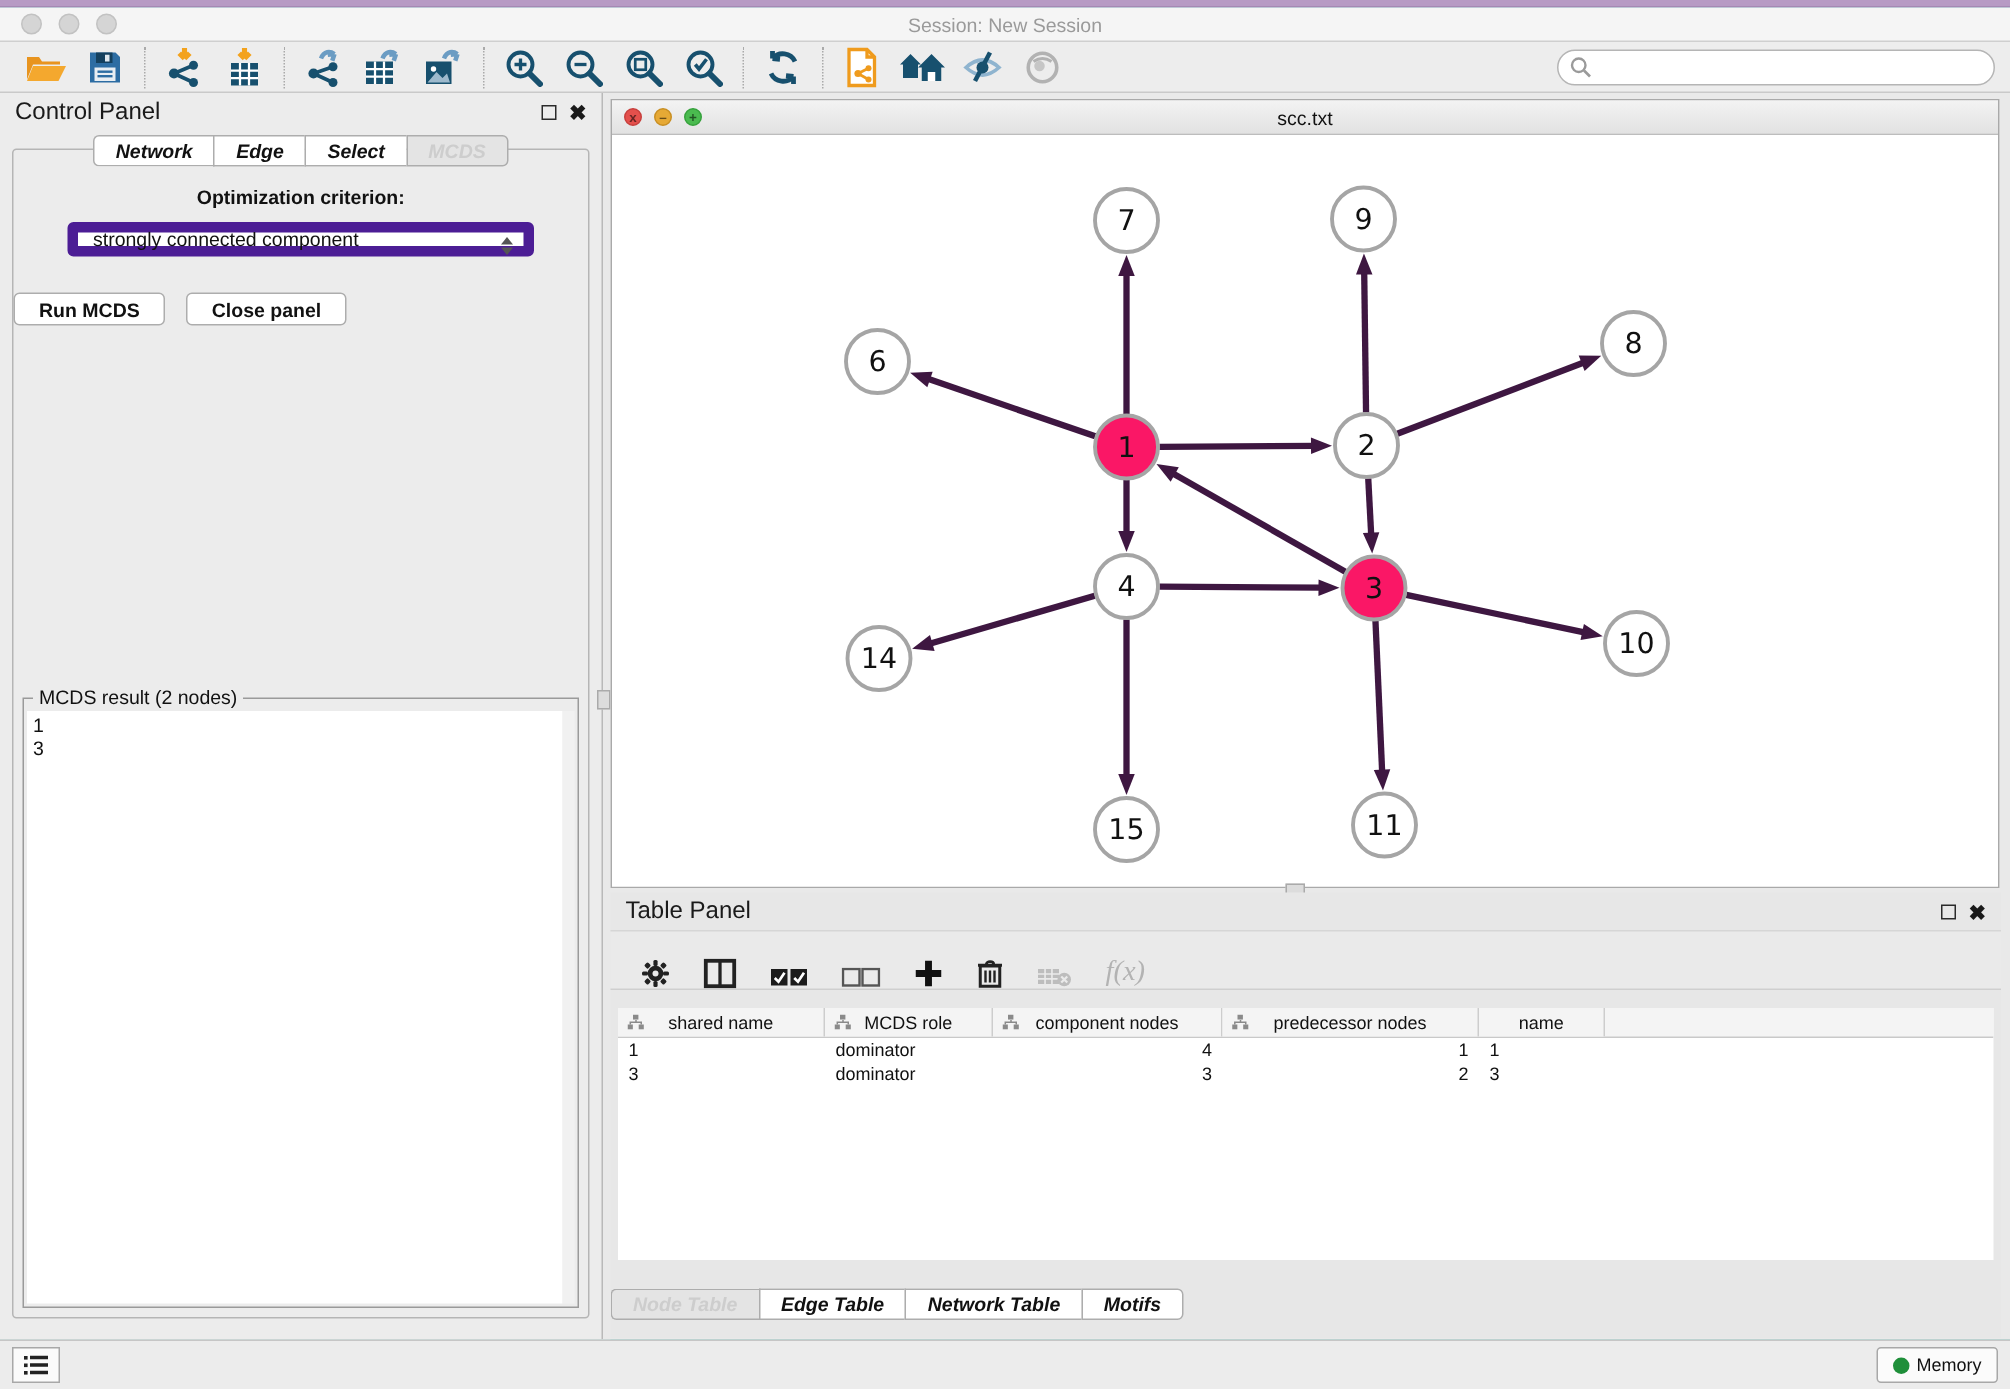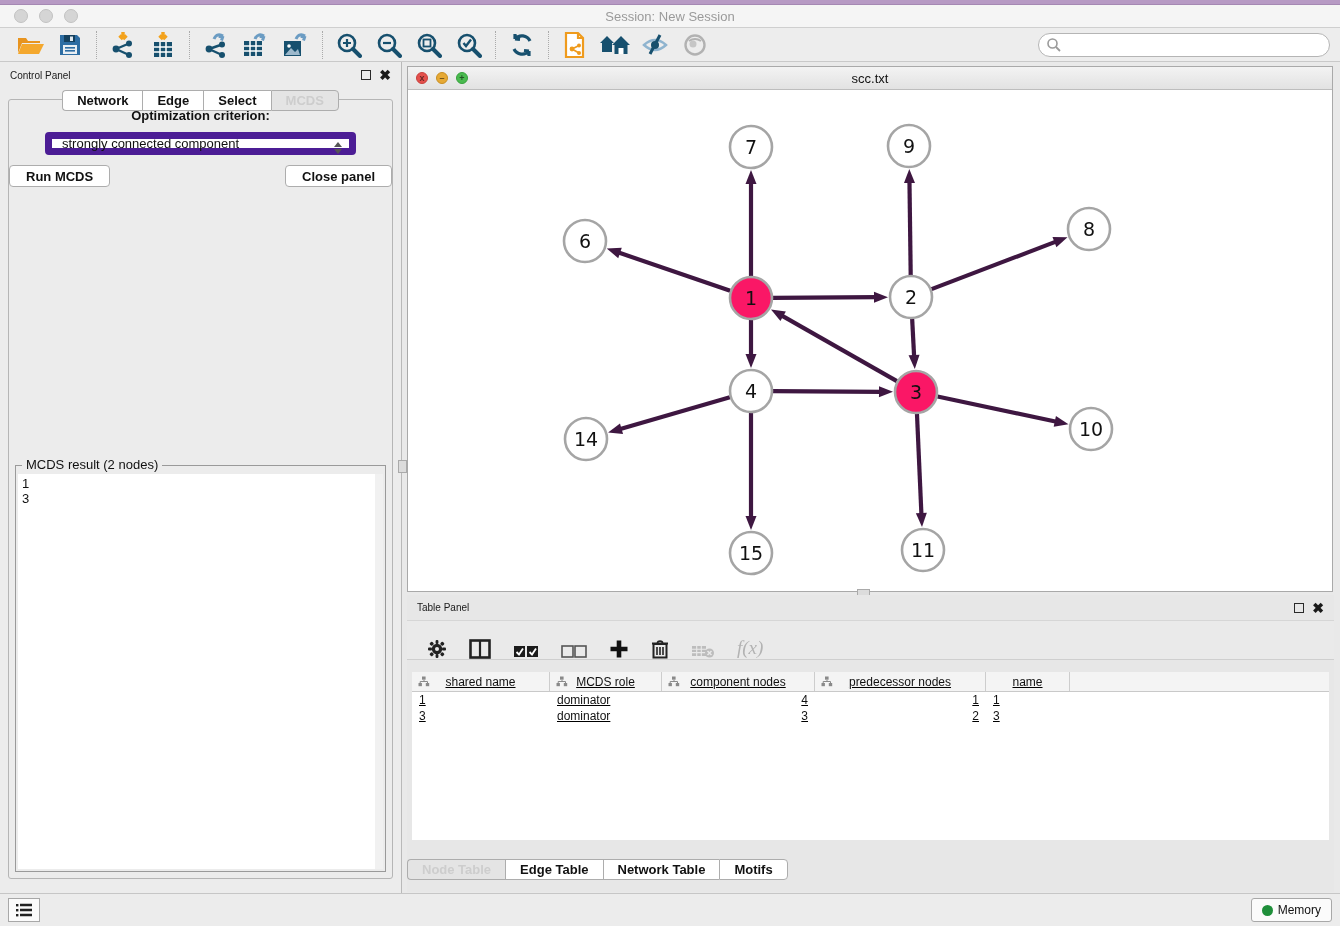--- a/index.html
+++ b/index.html
@@ -20,37 +20,37 @@
   .search-wrap { margin-left:auto; position:relative; width:292px; height:24px; flex:0 0 auto; }
   .search-wrap input { width:100%; height:100%; border:1px solid #b5b5b5; border-radius:12px; background:#fff; padding:0 8px 0 28px; font-size:13px; outline:none; color:#333; font-family:"Liberation Sans",sans-serif; }
   .search-icon-svg { position:absolute; left:8px; top:4px; }
 
   
   .main { position:absolute; left:0; top:62px; width:1340px; height:831px; background:#e9e9e9; }
 
   
   .control-panel { position:absolute; left:0; top:0; width:401px; height:100%; background:#ececec; }
   .cp-header { height:26px; display:flex; align-items:center; padding:0 10px; }
-  .panel-title { font-size:10px; color:#1a1a1a; }
+  .panel-title { font-size:16px; color:#1a1a1a; }
   .panel-header-icons { margin-left:auto; display:flex; gap:8px; align-items:center; }
   .float-box { width:10px; height:10px; border:1.5px solid #2a2a2a; background:transparent; cursor:pointer; }
   .close-x { font-size:14px; font-weight:bold; color:#1a1a1a; line-height:10px; cursor:pointer; }
   .cp-tabs { display:flex; justify-content:center; margin-top:2px; position:relative; z-index:2; }
-  .seg-btn { height:21px; padding:0 14px; background:#fff; border:1px solid #adadad; border-right:none; font-size:13px; font-weight:bold; color:#111; display:flex; align-items:center; cursor:pointer; font-family:"Liberation Sans",sans-serif; }
+  .seg-btn { height:21px; padding:0 14px; background:#fff; border:1px solid #adadad; border-right:none; font-size:13px; font-weight:bold; color:#111; display:flex; align-items:center; cursor:pointer; font-family:"Liberation Sans",sans-serif;font-style:italic; }
   .seg-btn:first-child { border-radius:4px 0 0 4px; }
   .seg-btn:last-child { border-radius:0 4px 4px 0; border-right:1px solid #adadad; }
   .seg-btn.selected { background:#e4e4e4; color:#cdcdcd; cursor:default; }
   .cp-body { position:absolute; left:8px; right:8px; top:37px; bottom:14px; border:1px solid #b5b5b5; border-radius:3px; background:#ececec; }
-  .opt-label { text-align:center; margin-top:8px; font-size:13px; font-weight:bold; color:#111; }
+  .opt-label { text-align:center; margin-top:24px; font-size:13px; font-weight:bold; color:#111; }
   .dropdown { position:relative; margin:9px 36px 0 36px; height:23px; background:#fff; border:7px solid #4c1d95; border-radius:4px; display:flex; align-items:center; padding:0 22px 0 10px; font-size:13px; color:#111; cursor:pointer; }
   .dd-stepper { position:absolute; right:7px; top:3px; display:flex; flex-direction:column; gap:2px; }
   .dd-stepper span { width:0; height:0; border-left:4px solid transparent; border-right:4px solid transparent; }
   .dd-up { border-bottom:5px solid #555; }
   .dd-down { border-top:5px solid #555; }
-  .cp-buttons { display:flex; justify-content:space-between; gap:14px; margin-top:10px; }
+  .cp-buttons { display:flex; justify-content:flex-start; gap:14px; margin-top:24px; }
   .push-btn { height:22px; padding:0 16px; background:#fff; border:1px solid #adadad; border-radius:4px; font-size:13px; font-weight:bold; color:#111; cursor:pointer; font-family:"Liberation Sans",sans-serif; }
   .result-box { position:absolute; left:6px; right:6px; top:365px; bottom:6px; border:1px solid #9a9a9a; background:#ececec; }
   .result-legend { position:absolute; top:-9px; left:6px; background:#ececec; padding:0 4px; font-size:13px; color:#111; }
   .result-text { position:absolute; left:2px; right:10px; top:8px; bottom:2px; background:#fff; font-size:13px; color:#111; padding:2px 4px; white-space:pre; overflow:hidden; }
   .result-scroll { position:absolute; right:2px; top:8px; bottom:2px; width:8px; background:#f1f1f1; }
 
   
   .v-splitter { position:absolute; left:401px; top:0; width:6px; height:100%; background:#e9e9e9; border-left:1px solid #b9b9b9; cursor:col-resize; }
   .v-handle { position:absolute; left:-4px; top:398px; width:9px; height:13px; background:#dcdcdc; border:1px solid #aaa; }
 
@@ -69,21 +69,21 @@
   .h-splitter { position:absolute; left:407px; top:530px; width:927px; height:3px; background:#e9e9e9; cursor:row-resize; }
   .h-handle { position:absolute; left:450px; top:-3px; width:13px; height:8px; background:#dcdcdc; border:1px solid #aaa; }
 
   
   .table-panel { position:absolute; left:407px; top:533px; width:927px; height:297px; background:#e7e7e7; }
   .tp-header { height:25px; display:flex; align-items:center; padding:0 10px; }
   .tp-toolbar { height:40px; margin:0 0px; background:#eaeaea; border-top:1px solid #d6d6d6; border-bottom:1px solid #cfcfcf; display:flex; align-items:flex-end; gap:22px; padding:0 20px; }
   .tpt-btn { display:flex; align-items:center; justify-content:center; cursor:pointer; }
   .tpt-btn.disabled { cursor:default; }
   .fx-label { font-family:"Liberation Serif", serif; font-style:italic; font-size:19px; color:#b3b3b3; }
-  .tp-table { position:absolute; left:5px; right:5px; top:77px; bottom:52px; background:#fff; overflow:hidden;text-decoration:underline; }
+  .tp-table { position:absolute; left:5px; right:5px; top:77px; bottom:52px; background:#fff; overflow:hidden; }
   .tbl-header { display:flex; height:20px; background:#f4f4f4; border-bottom:1px solid #c9c9c9; }
   .tbl-hcell { position:relative; display:flex; align-items:center; justify-content:center; border-right:1px solid #cdcdcd; font-size:12px; color:#111; background:#f4f4f4; }
   .tbl-hcell .tree-ic { position:absolute; left:6px; top:4px; }
   .tbl-row { display:flex; height:16px; }
   .tbl-cell { font-size:12px; color:#111; padding:1px 7px; overflow:hidden; white-space:nowrap; }
   .tbl-cell.r { text-align:right; }
   .tp-tabs { position:absolute; left:0; right:0; bottom:12px; display:flex; justify-content:flex-start; }
 
   
   .statusbar { position:absolute; left:0; top:893px; width:100%; height:33px; background:#ececec; border-top:1px solid #c6c6c6; display:flex; align-items:center; padding:0 8px; }

